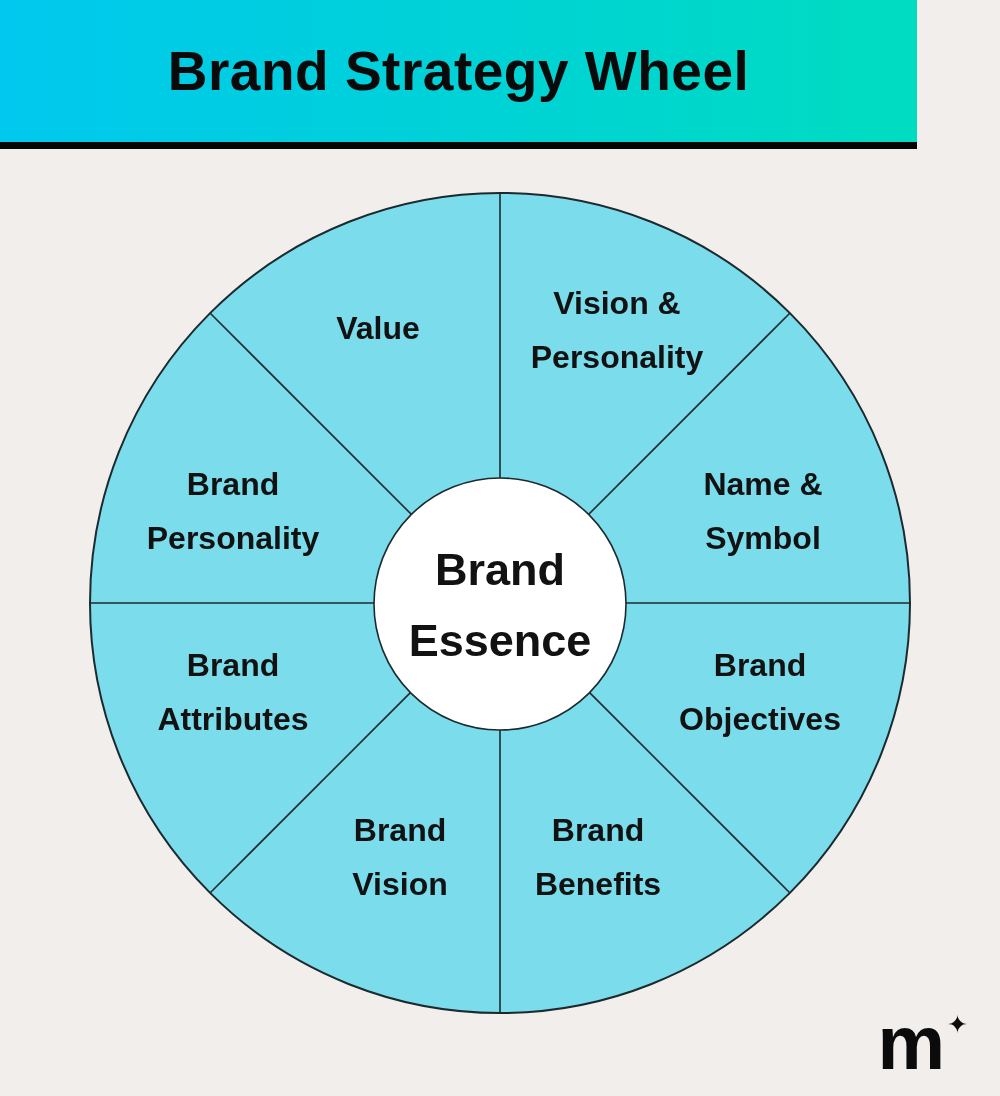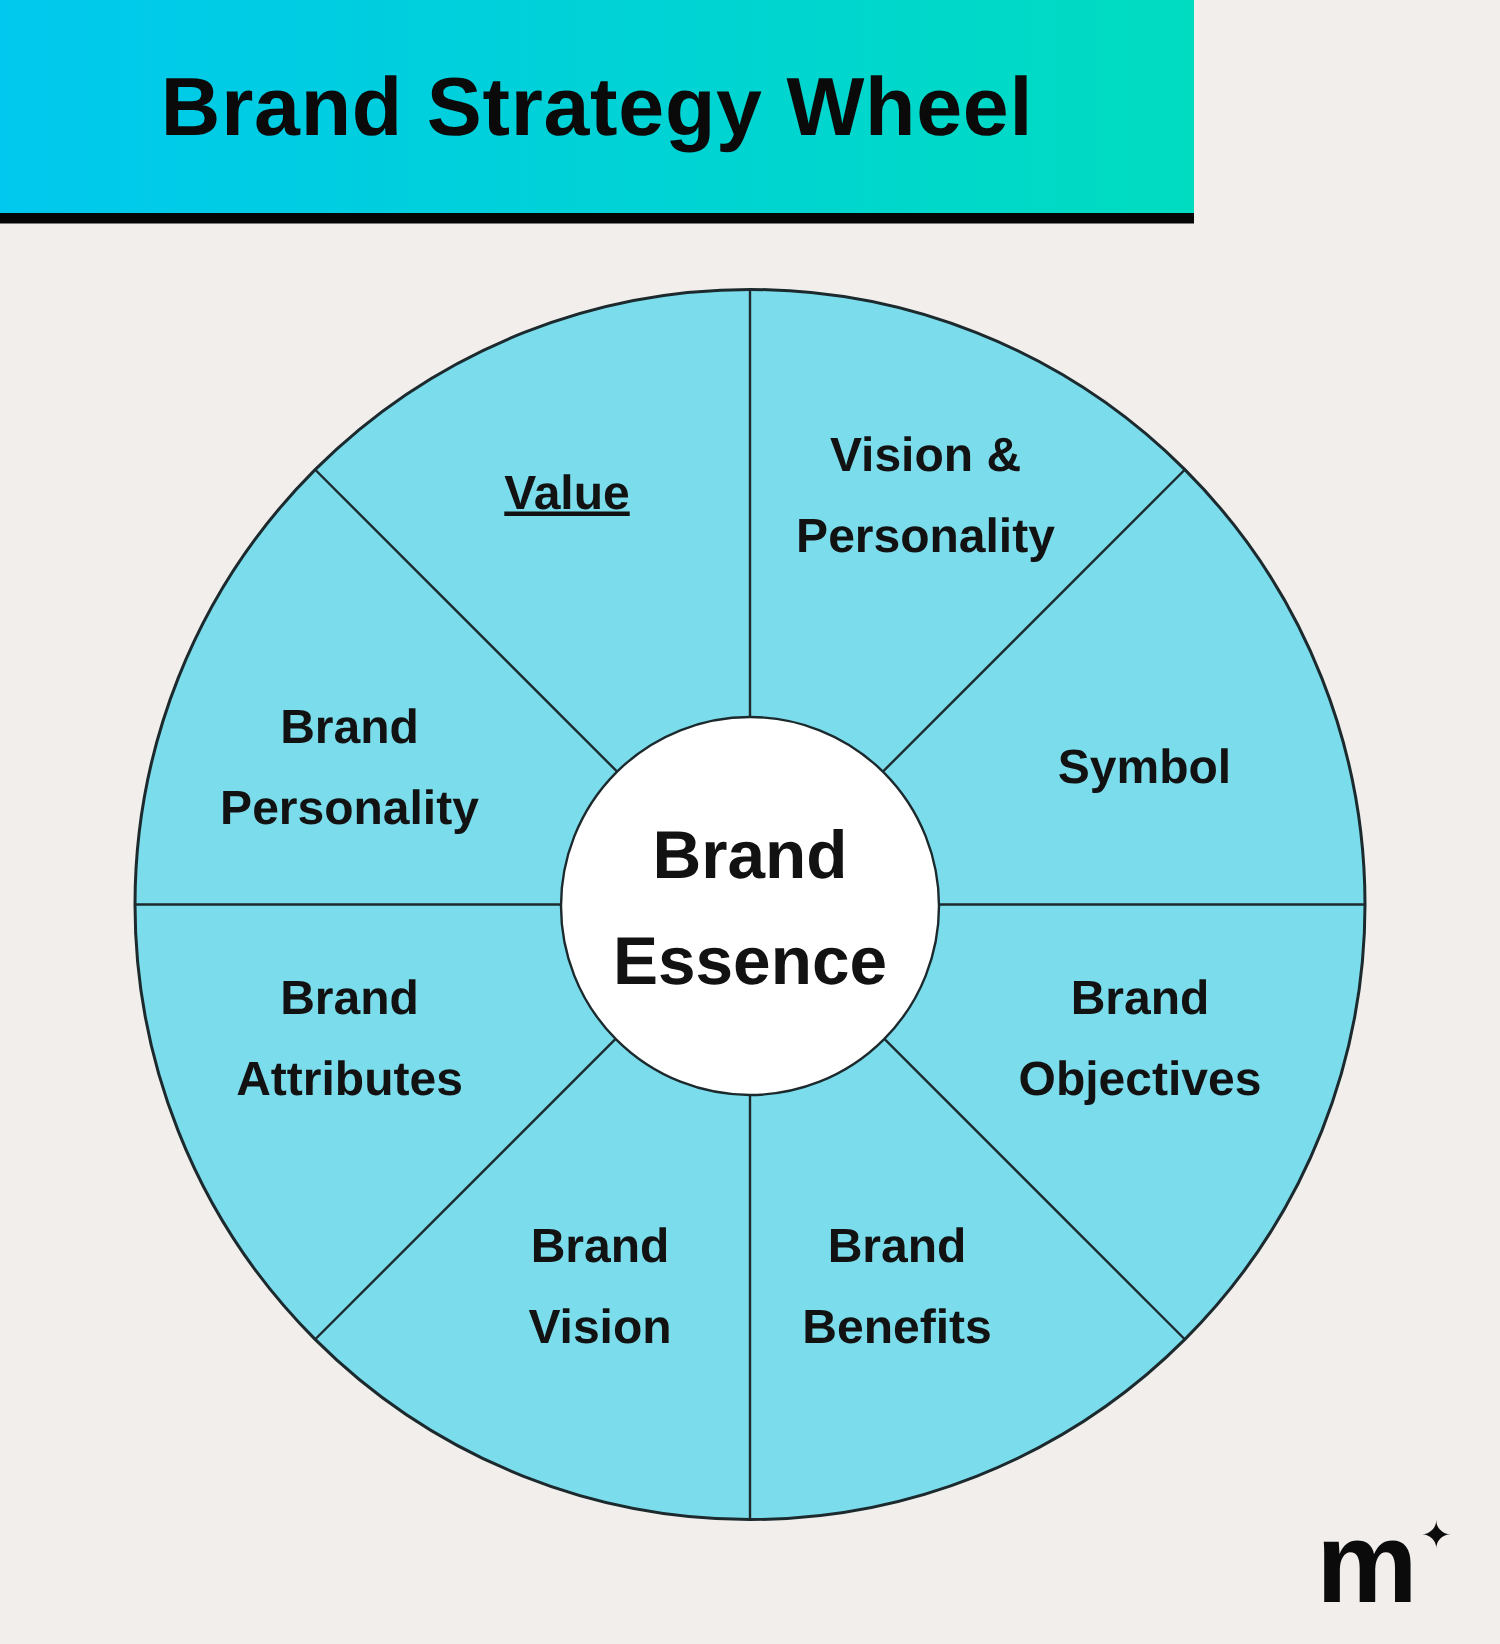--- a/index.html
+++ b/index.html
@@ -16,21 +16,21 @@
     width: 1000px; height: 1096px;
     font-family: "Liberation Sans", "DejaVu Sans", sans-serif;
     background: var(--background);
     overflow: hidden;
   }
   .page { position: relative; width: 1000px; height: 1096px; }
 
   
   .header {
     position: absolute; top: 0; left: 0;
-    width: 796px; height: 149px;
+    width: 917px; height: 149px;
     background: linear-gradient(90deg, var(--header_gradient_start), var(--header_gradient_end));
     border-bottom: 7px solid #050505;
     display: flex; align-items: center; justify-content: center;
   }
   .header h1 {
     font-size: 55px; font-weight: 700; color: #0a0a0a;
     letter-spacing: 0.5px;
   }
 
   
@@ -42,21 +42,21 @@
   
   .seg-label, .center-label {
     position: absolute; transform: translate(-50%, -50%);
     text-align: center; color: var(--text); font-weight: 700;
     white-space: nowrap;
   }
   .seg-label { font-size: 32px; line-height: 54px; }
   .center-label { font-size: 45px; line-height: 71px; }
   .seg-label span, .center-label span { display: block; }
 
-  .pos-value-proposition { left: 378px; top: 328px; text-decoration: underline; }
+  .pos-value-proposition { left: 378px; top: 328px; }
   .pos-vision-objectives { left: 617px; top: 330px; }
   .pos-name-symbol       { left: 763px; top: 511px; }
   .pos-brand-attributes  { left: 760px; top: 692px; }
   .pos-brand-benefits    { left: 598px; top: 857px; }
   .pos-brand-culture     { left: 400px; top: 857px; }
   .pos-brand-positioning { left: 233px; top: 692px; }
   .pos-brand-personality { left: 233px; top: 511px; }
   .pos-center            { left: 500px; top: 605px; }
 
   
@@ -86,20 +86,21 @@
   </svg>
 
   <div class="seg-label pos-value-proposition">
     <span>Value</span>
   </div>
   <div class="seg-label pos-vision-objectives">
     <span>Vision &amp;</span>
     <span>Personality</span>
   </div>
   <div class="seg-label pos-name-symbol">
+    <span>Name &amp;</span>
     <span>Symbol</span>
   </div>
   <div class="seg-label pos-brand-attributes">
     <span>Brand</span>
     <span>Objectives</span>
   </div>
   <div class="seg-label pos-brand-benefits">
     <span>Brand</span>
     <span>Benefits</span>
   </div>

